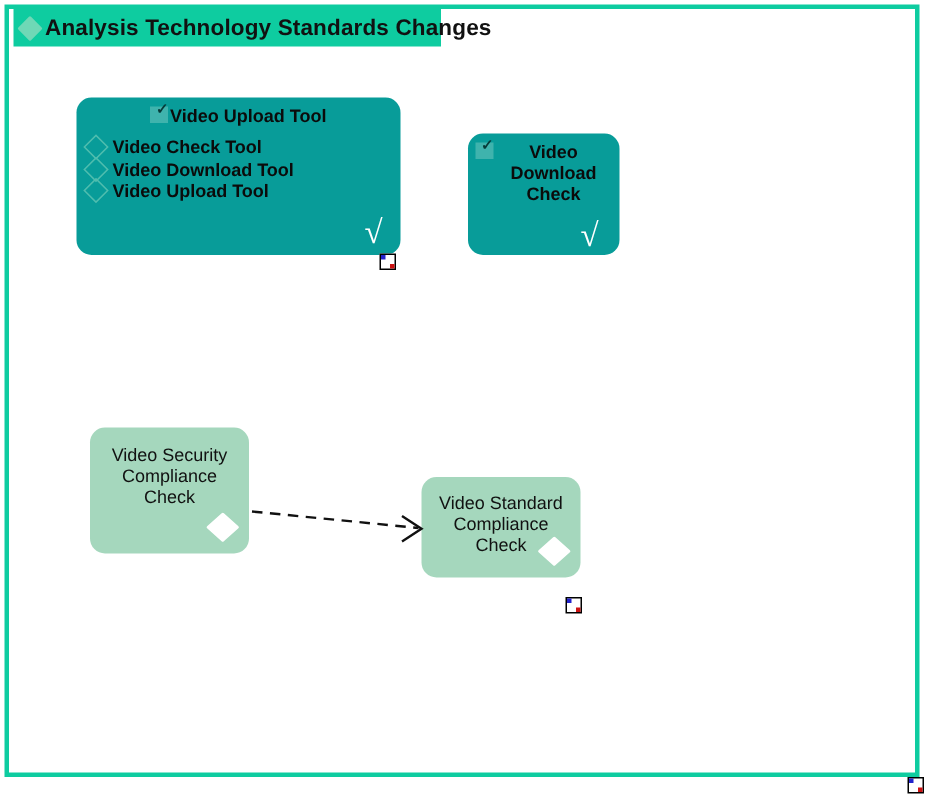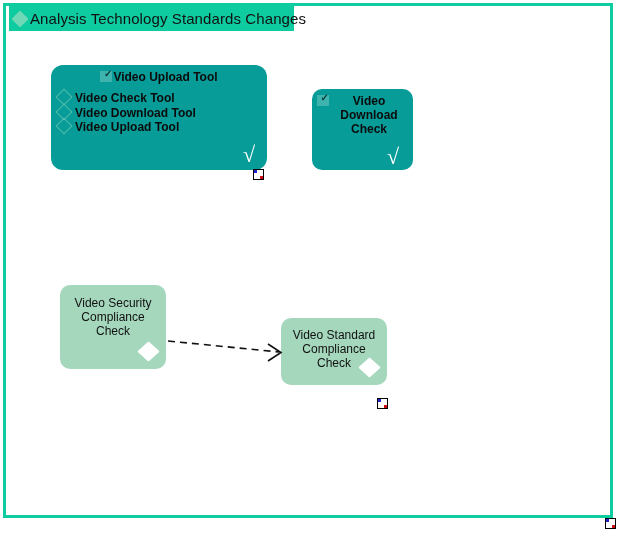--- a/index.html
+++ b/index.html
@@ -35,21 +35,21 @@
     width: 285px;
     height: 25px;
     background: #0ECCA0;
     display: flex;
     align-items: center;
     padding-left: 5px;
     box-sizing: border-box;
   }
   #diagram-title-bar .title-text {
     font-size: 15px;
-    font-weight: normal;
+    font-weight: bold;
     color: #111111;
     letter-spacing: 0.1px;
     white-space: nowrap;
     line-height: 1;
   }
 
   .diamond-icon {
     width: 12px;
     height: 12px;
     background: #6FD8B6;
@@ -110,21 +110,21 @@
   }
 
   
   .node-list {
     list-style: none;
     margin: 0;
     padding: 0;
   }
   .node-list li {
     display: flex;
-    align-items: flex-start;
+    align-items: center;
     font-size: 12px;
     font-weight: bold;
     color: #0b0b0b;
     line-height: 14px;
     margin: 0 0 0.5px 0;
   }
   .list-bullet {
     width: 10px;
     height: 10px;
     border: 1px solid #4FBDAE;
@@ -195,21 +195,21 @@
 </head>
 <body>
 
 <div id="canvas-frame"></div>
 
 <div id="diagram-title-bar">
   <span class="diamond-icon"></span>
   <span class="title-text">Analysis Technology Standards Changes</span>
 </div>
 
-<div class="node teal" style="left:51px; top:65px; width:216px; height:105px;border-radius:12px;">
+<div class="node teal" style="left:51px; top:65px; width:216px; height:105px;">
   <div class="node-title" style="margin-top:5px; padding:0 6px;">
     <span class="check-badge"></span>
     <span>Video Upload Tool</span>
   </div>
   <ul class="node-list" style="margin-top:7px; padding-left:7px;">
     <li>
       <span class="list-bullet"></span>
       <span>Video Check Tool</span>
     </li>
     <li>

